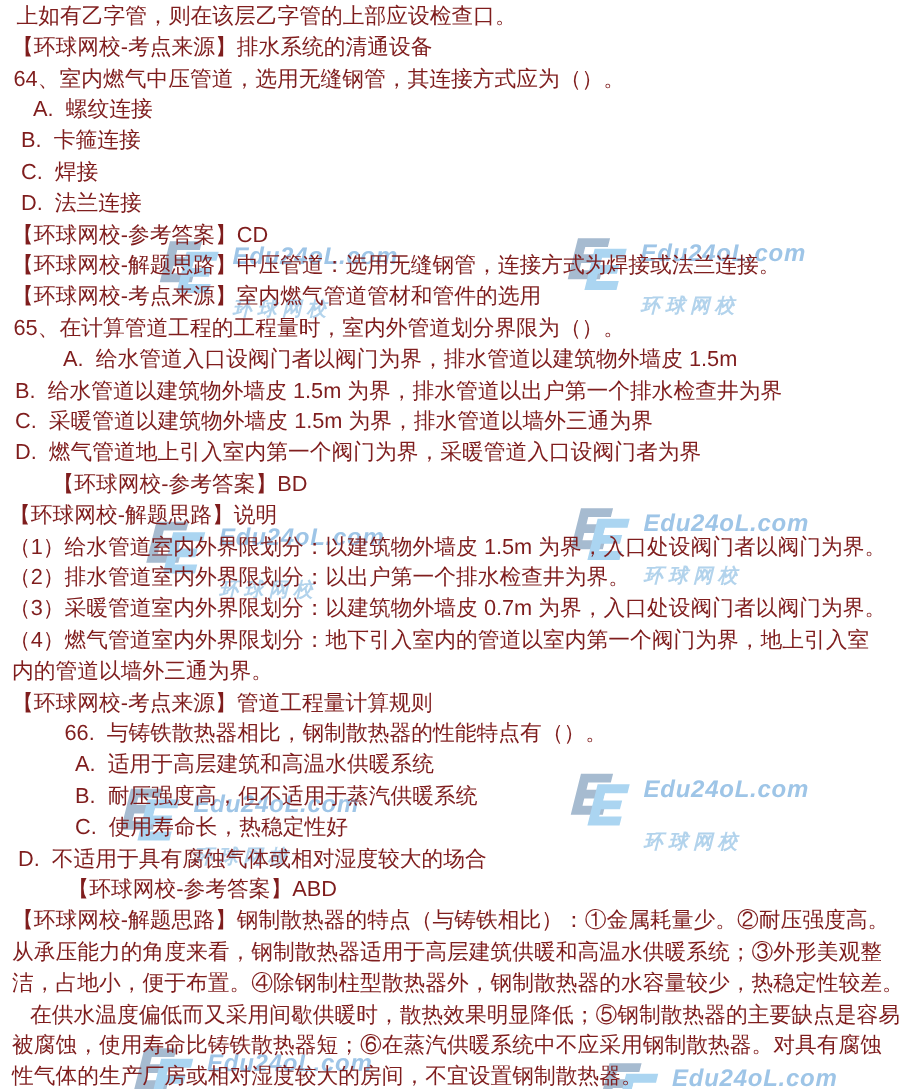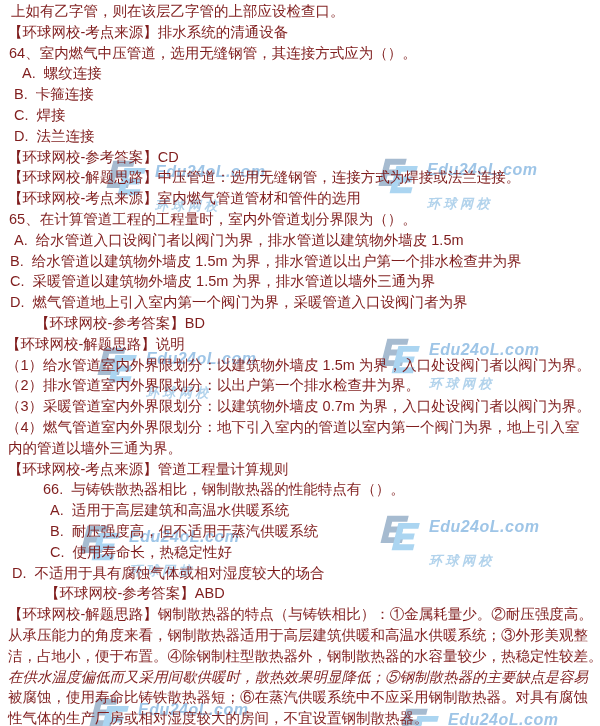--- a/index.html
+++ b/index.html
@@ -130,38 +130,38 @@
       <div class="line" style="padding-left: 8px;">【环球网校-考点来源】排水系统的清通设备</div>
       <div class="line" style="padding-left: 9px;">64、室内燃气中压管道，选用无缝钢管，其连接方式应为（）。</div>
       <div class="line" style="padding-left: 22px;">A.  螺纹连接</div>
       <div class="line" style="padding-left: 14px;">B.  卡箍连接</div>
       <div class="line" style="padding-left: 14px;">C.  焊接</div>
       <div class="line" style="padding-left: 14px;">D.  法兰连接</div>
       <div class="line" style="padding-left: 8px;">【环球网校-参考答案】CD</div>
       <div class="line" style="padding-left: 8px;">【环球网校-解题思路】中压管道：选用无缝钢管，连接方式为焊接或法兰连接。</div>
       <div class="line" style="padding-left: 8px;">【环球网校-考点来源】室内燃气管道管材和管件的选用</div>
       <div class="line" style="padding-left: 9px;">65、在计算管道工程的工程量时，室内外管道划分界限为（）。</div>
-      <div class="line" style="padding-left: 14px;">A.  给水管道入口设阀门者以阀门为界，排水管道以建筑物外墙皮 1.5m</div>
+      <div class="line" style="padding-left: 42px;">A.  给水管道入口设阀门者以阀门为界，排水管道以建筑物外墙皮 1.5m</div>
       <div class="line" style="padding-left: 10px;">B.  给水管道以建筑物外墙皮 1.5m 为界，排水管道以出户第一个排水检查井为界</div>
       <div class="line" style="padding-left: 10px;">C.  采暖管道以建筑物外墙皮 1.5m 为界，排水管道以墙外三通为界</div>
       <div class="line" style="padding-left: 10px;">D.  燃气管道地上引入室内第一个阀门为界，采暖管道入口设阀门者为界</div>
       <div class="line" style="padding-left: 35px;">【环球网校-参考答案】BD</div>
       <div class="line" style="padding-left: 6px;">【环球网校-解题思路】说明</div>
       <div class="line" style="padding-left: 6px;">（1）给水管道室内外界限划分：以建筑物外墙皮 1.5m 为界，入口处设阀门者以阀门为界。</div>
       <div class="line" style="padding-left: 6px;">（2）排水管道室内外界限划分：以出户第一个排水检查井为界。</div>
       <div class="line" style="padding-left: 6px;">（3）采暖管道室内外界限划分：以建筑物外墙皮 0.7m 为界，入口处设阀门者以阀门为界。</div>
       <div class="line" style="padding-left: 6px;">（4）燃气管道室内外界限划分：地下引入室内的管道以室内第一个阀门为界，地上引入室</div>
       <div class="line" style="padding-left: 8px;">内的管道以墙外三通为界。</div>
       <div class="line" style="padding-left: 8px;">【环球网校-考点来源】管道工程量计算规则</div>
       <div class="line" style="padding-left: 43px;">66.  与铸铁散热器相比，钢制散热器的性能特点有（）。</div>
       <div class="line" style="padding-left: 50px;">A.  适用于高层建筑和高温水供暖系统</div>
       <div class="line" style="padding-left: 50px;">B.  耐压强度高，但不适用于蒸汽供暖系统</div>
       <div class="line" style="padding-left: 50px;">C.  使用寿命长，热稳定性好</div>
       <div class="line" style="padding-left: 12px;">D.  不适用于具有腐蚀气体或相对湿度较大的场合</div>
       <div class="line" style="padding-left: 45px;">【环球网校-参考答案】ABD</div>
       <div class="line" style="padding-left: 8px;">【环球网校-解题思路】钢制散热器的特点（与铸铁相比）：①金属耗量少。②耐压强度高。</div>
       <div class="line" style="padding-left: 8px;">从承压能力的角度来看，钢制散热器适用于高层建筑供暖和高温水供暖系统；③外形美观整</div>
       <div class="line" style="padding-left: 8px;">洁，占地小，便于布置。④除钢制柱型散热器外，钢制散热器的水容量较少，热稳定性较差。</div>
-      <div class="line" style="padding-left: 8px; font-style: italic;">在供水温度偏低而又采用间歇供暖时，散热效果明显降低；⑤钢制散热器的主要缺点是容易</div>
+      <div class="line" style="padding-left: 20px;">在供水温度偏低而又采用间歇供暖时，散热效果明显降低；⑤钢制散热器的主要缺点是容易</div>
       <div class="line" style="padding-left: 8px;">被腐蚀，使用寿命比铸铁散热器短；⑥在蒸汽供暖系统中不应采用钢制散热器。对具有腐蚀</div>
       <div class="line" style="padding-left: 8px;">性气体的生产厂房或相对湿度较大的房间，不宜设置钢制散热器。</div>
     </div>
 </div>
 
 </body></html>

